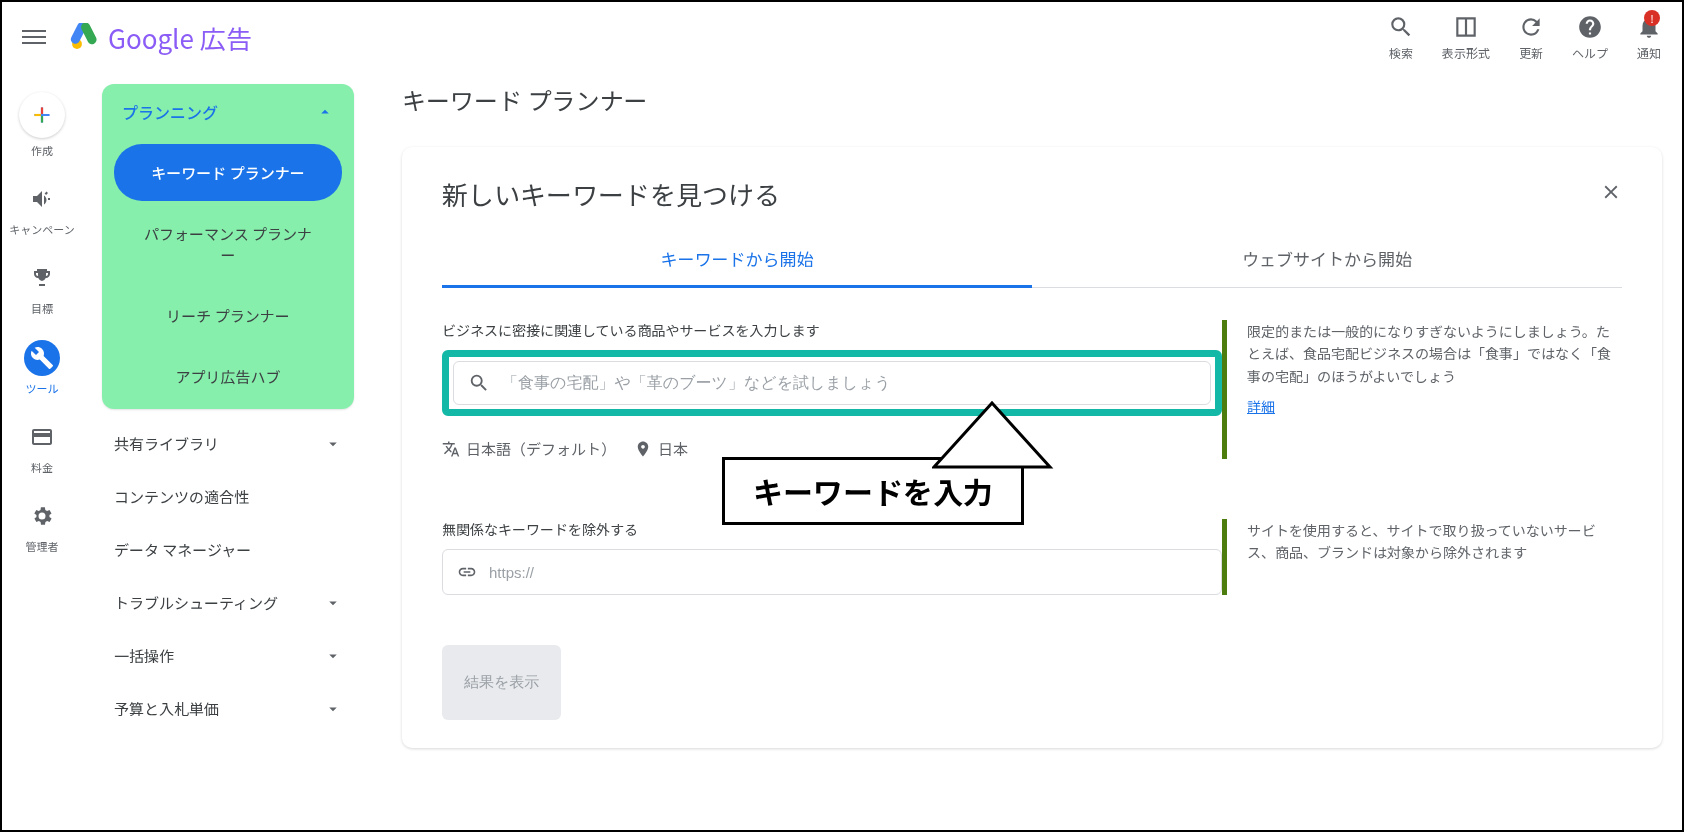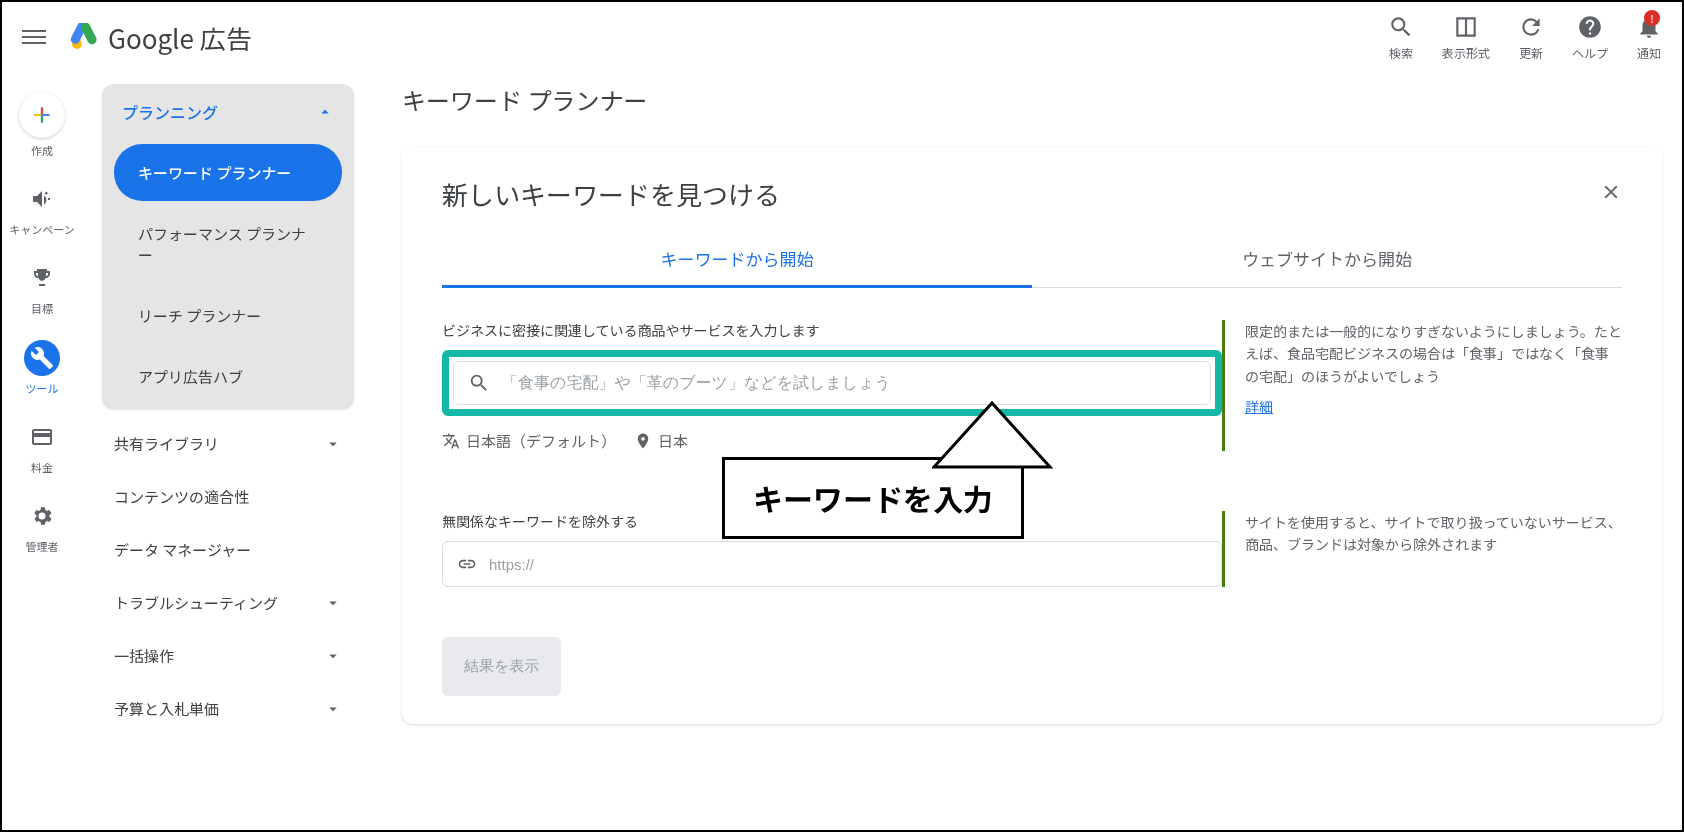--- a/index.html
+++ b/index.html
@@ -5,21 +5,21 @@
     * { box-sizing: border-box; margin: 0; padding: 0; }
     body { font-family: 'Noto Sans JP', Arial, sans-serif; background: #fff; color: #3c4043; }
     .outer { border: 2px solid #000; width: 1684px; height: 832px; position: relative; overflow: hidden; }
     
     
     .header { display: flex; align-items: center; padding: 12px 20px; height: 70px; }
     .hamburger { width: 24px; height: 24px; cursor: pointer; display: flex; flex-direction: column; justify-content: space-around; padding: 3px 0; }
     .hamburger span { display: block; height: 2px; background: #5f6368; }
     .logo-wrap { display: flex; align-items: center; margin-left: 24px; gap: 10px; }
     .logo-icon { width: 28px; height: 28px; }
-    .logo-text { font-size: 26px; color: #404040; font-weight: 400; }
+    .logo-text { font-size: 26px; color: #8b5cf6; font-weight: 400; }
     .header-right { margin-left: auto; display: flex; gap: 28px; }
     .header-icon { display: flex; flex-direction: column; align-items: center; gap: 4px; cursor: pointer; color: #5f6368; position: relative; }
     .header-icon svg { width: 26px; height: 26px; fill: #5f6368; }
     .header-icon-label { font-size: 12px; }
     .notif-badge { position: absolute; top: -4px; right: 2px; width: 16px; height: 16px; background: #d93025; border-radius: 50%; color: #fff; font-size: 11px; display: flex; align-items: center; justify-content: center; }
     
     
     .content { display: flex; height: calc(100% - 70px); }
     
     
@@ -28,58 +28,58 @@
     .rail-icon { width: 36px; height: 36px; display: flex; align-items: center; justify-content: center; }
     .rail-icon svg { width: 24px; height: 24px; fill: #5f6368; }
     .rail-label { font-size: 11px; color: #5f6368; text-align: center; line-height: 1.2; }
     .rail-item.active .rail-icon { background: #1a73e8; border-radius: 50%; }
     .rail-item.active .rail-icon svg { fill: #fff; }
     .rail-item.active .rail-label { color: #1a73e8; }
     .plus-circle { width: 46px; height: 46px; border-radius: 50%; background: #fff; box-shadow: 0 1px 3px rgba(0,0,0,0.2); display: flex; align-items: center; justify-content: center; }
     
     
     .sidebar { width: 280px; padding: 12px 0 0 0; }
-    .sidebar-group { background: #e5e5e5; border-radius: 12px; box-shadow: 0 1px 2px rgba(60,64,67,0.15); margin: 0 8px 8px 20px; overflow: hidden; }
+    .sidebar-group { background: #86efac; border-radius: 12px; box-shadow: 0 1px 2px rgba(60,64,67,0.15); margin: 0 8px 8px 20px; overflow: hidden; text-align: center; }
     .sidebar-header { display: flex; align-items: center; justify-content: space-between; padding: 16px 20px; cursor: pointer; }
     .sidebar-header-text { color: #1a73e8; font-size: 16px; font-weight: 500; }
     .chevron { width: 18px; height: 18px; }
     .sidebar-item { padding: 18px 24px; font-size: 15px; color: #3c4043; cursor: pointer; border-radius: 28px; margin: 4px 12px; }
     .sidebar-item.active { background: #1a73e8; color: #fff; font-weight: 500; }
     .sidebar-row { display: flex; align-items: center; justify-content: space-between; padding: 16px 20px 16px 32px; font-size: 15px; cursor: pointer; color: #3c4043; }
     
     
     .main { flex: 1; padding: 10px 20px 0 40px; }
     .page-title { font-size: 24px; color: #3c4043; margin-bottom: 30px; }
     .card { background: #fff; border-radius: 10px; box-shadow: 0 1px 3px rgba(60,64,67,0.2); padding: 28px 40px; position: relative; }
     .card-header { display: flex; align-items: flex-start; justify-content: space-between; gap: 24px; }
     .card-title { font-size: 26px; color: #3c4043; font-weight: 400; }
     .close-btn { cursor: pointer; font-size: 24px; color: #5f6368; }
     .tabs { display: flex; margin-top: 20px; }
     .tab { flex: 1; text-align: center; padding: 14px 0; font-size: 17px; color: #5f6368; cursor: pointer; border-bottom: 1px solid #dadce0; }
     .tab.active { color: #1a73e8; border-bottom: 3px solid #1a73e8; }
     .section { margin-top: 32px; display: flex; }
     .section-left { flex: 1; }
-    .section-right { width: 400px; font-size: 14px; color: #5f6368; line-height: 1.6; border-left: 3px solid #4d7c0f; padding-left: 20px; }
+    .section-right { width: 400px; font-size: 14px; color: #5f6368; line-height: 1.6; border-left: 5px solid #4d7c0f; padding-left: 20px; }
     .section-label { font-size: 14px; color: #3c4043; margin-bottom: 10px; }
     .highlight-box { border: 7px solid #14b8a6; border-radius: 6px; padding: 4px; }
     .search-input-wrap { display: flex; align-items: center; border: 1px solid #dadce0; border-radius: 6px; padding: 10px 14px; gap: 12px; background: #fff; }
     .search-input-wrap svg { width: 22px; height: 22px; fill: #5f6368; }
     .search-input { flex: 1; border: none; outline: none; font-size: 16px; color: #3c4043; }
     .search-input::placeholder { color: #9aa0a6; }
-    .lang-loc { display: flex; gap: 18px; margin-top: 14px; font-size: 15px; color: #5f6368; align-items: center; }
+    .lang-loc { display: flex; gap: 18px; margin-top: 22px; font-size: 15px; color: #5f6368; align-items: center; }
     .lang-item { display: flex; align-items: center; gap: 6px; cursor: pointer; }
     .detail-link { color: #1a73e8; text-decoration: underline; cursor: pointer; margin-top: 8px; display: inline-block; }
     .url-input-wrap { display: flex; align-items: center; border: 1px solid #dadce0; border-radius: 6px; padding: 12px 14px; gap: 12px; width: 100%; }
     .url-input { flex: 1; border: none; outline: none; font-size: 15px; color: #3c4043; }
     .url-input::placeholder { color: #9aa0a6; }
-    .submit-btn { margin-top: 50px; padding: 20px 22px; background: #e8eaed; color: #9aa0a6; border: none; border-radius: 6px; font-size: 15px; cursor: not-allowed; }
+    .submit-btn { margin-top: 50px; padding: 28px 22px; background: #e8eaed; color: #9aa0a6; border: none; border-radius: 6px; font-size: 15px; cursor: not-allowed; }
     
     
     .callout { position: absolute; top: 455px; left: 720px; z-index: 10; }
-    .callout-box { background: #fff; border: 3px solid #000; padding: 16px 28px; font-size: 30px; font-weight: 700; color: #000; white-space: nowrap; }
+    .callout-box { background: #fff; border: 3px solid #000; padding: 9px 28px; font-size: 30px; font-weight: 700; color: #000; white-space: nowrap; }
     .callout svg { position: absolute; top: -60px; left: 200px; }
   </style>
 </head>
 <body>
 
 <div class="outer">
 
   <div class="header">
     <div class="hamburger">
       <span></span>

